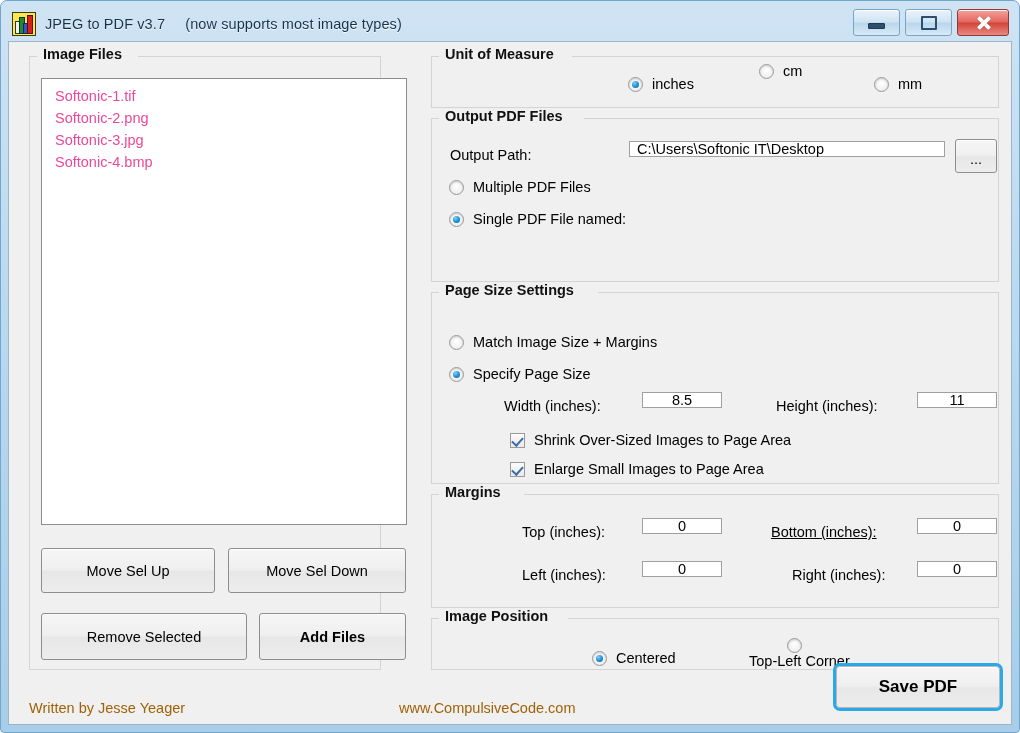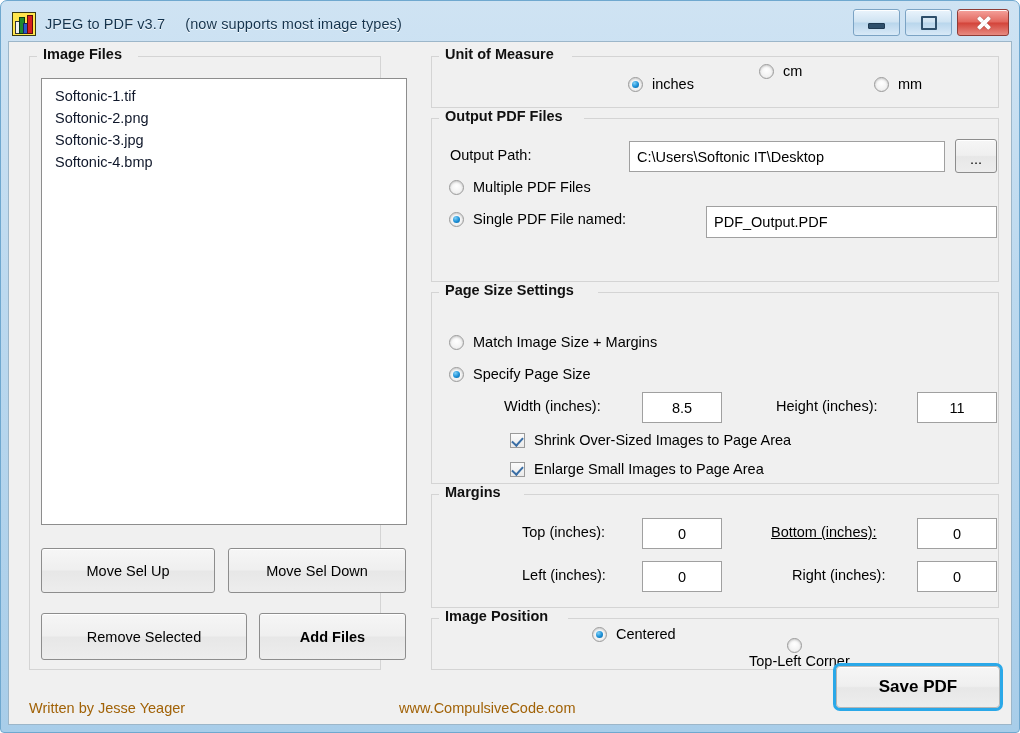--- a/index.html
+++ b/index.html
@@ -154,21 +154,21 @@
     width: 366px;
     height: 447px;
     background: #fff;
     border: 1px solid #8d8d8d;
     box-sizing: border-box;
     padding: 6px 0 0 0;
     overflow: hidden;
   }
   .file-item {
     font-size: 14.5px;
-    color: #0f172a;
+    color: #ec4899;
     padding: 3px 0 3px 13px;
     white-space: nowrap;
   }
 
   
   .btn {
     box-sizing: border-box;
     background: linear-gradient(180deg,#f6f6f6 0%,#efefef 48%,#e7e7e7 52%,#ededed 100%);
     border: 1px solid #8d8d8d;
     border-radius: 3px;
@@ -202,21 +202,21 @@
     position: absolute;
     box-sizing: border-box;
     background: #fff;
     border: 1px solid #a0a0a0;
     font-family: "Liberation Sans", sans-serif;
     font-size: 14.5px;
     color: #000;
     display: flex;
     align-items: center;
     padding: 0 7px;
-    height: 31px;
+    height: 16px;
   }
   .txt.num { justify-content: center; padding: 0; }
 
   
   .radio-row {
     position: absolute;
     display: flex;
     align-items: center;
     white-space: nowrap;
   }
@@ -353,21 +353,20 @@
       <div class="btn" style="left:523px; top:21px; width:42px; height:34px; align-items:flex-end; padding-bottom:5px;">...</div>
 
       <div class="radio-row" style="left:17px; top:61px;">
         <span class="radio"></span>
         <span class="lbl">Multiple PDF Files</span>
       </div>
       <div class="radio-row" style="left:17px; top:93px;">
         <span class="radio on"></span>
         <span class="lbl">Single PDF File named:</span>
       </div>
-      <div class="txt" style="left:274px; top:88px; width:291px; height:32px;">PDF_Output.PDF</div>
     </div>
 
     <div class="group" style="left:422px; top:250px; width:568px; height:192px;">
       <div class="gline-l"></div>
       <div class="gline-r" style="left:166px; right:0;"></div>
       <div class="glabel">Page Size Settings</div>
 
       <div class="radio-row" style="left:17px; top:42px;">
         <span class="radio"></span>
         <span class="lbl">Match Image Size + Margins</span>
@@ -409,21 +408,21 @@
 
       <span class="lbl" style="position:absolute; left:360px; top:73px;">Right (inches):</span>
       <div class="txt num" style="left:485px; top:67px; width:80px;">0</div>
     </div>
 
     <div class="group" style="left:422px; top:576px; width:568px; height:52px;">
       <div class="gline-l"></div>
       <div class="gline-r" style="left:136px; right:0;"></div>
       <div class="glabel">Image Position</div>
 
-      <div class="radio-row" style="left:128px; top:8px;padding-left:32px;">
+      <div class="radio-row" style="left:128px; top:32px;padding-left:32px;">
         <span class="radio on"></span>
         <span class="lbl">Centered</span>
       </div>
       <div class="radio-row" style="left:317px; top:20px;flex-direction:column;">
         <span class="radio"></span>
         <span class="lbl">Top-Left Corner</span>
       </div>
     </div>
 
     <div class="link" style="left:20px; top:658px;">Written by Jesse Yeager</div>

